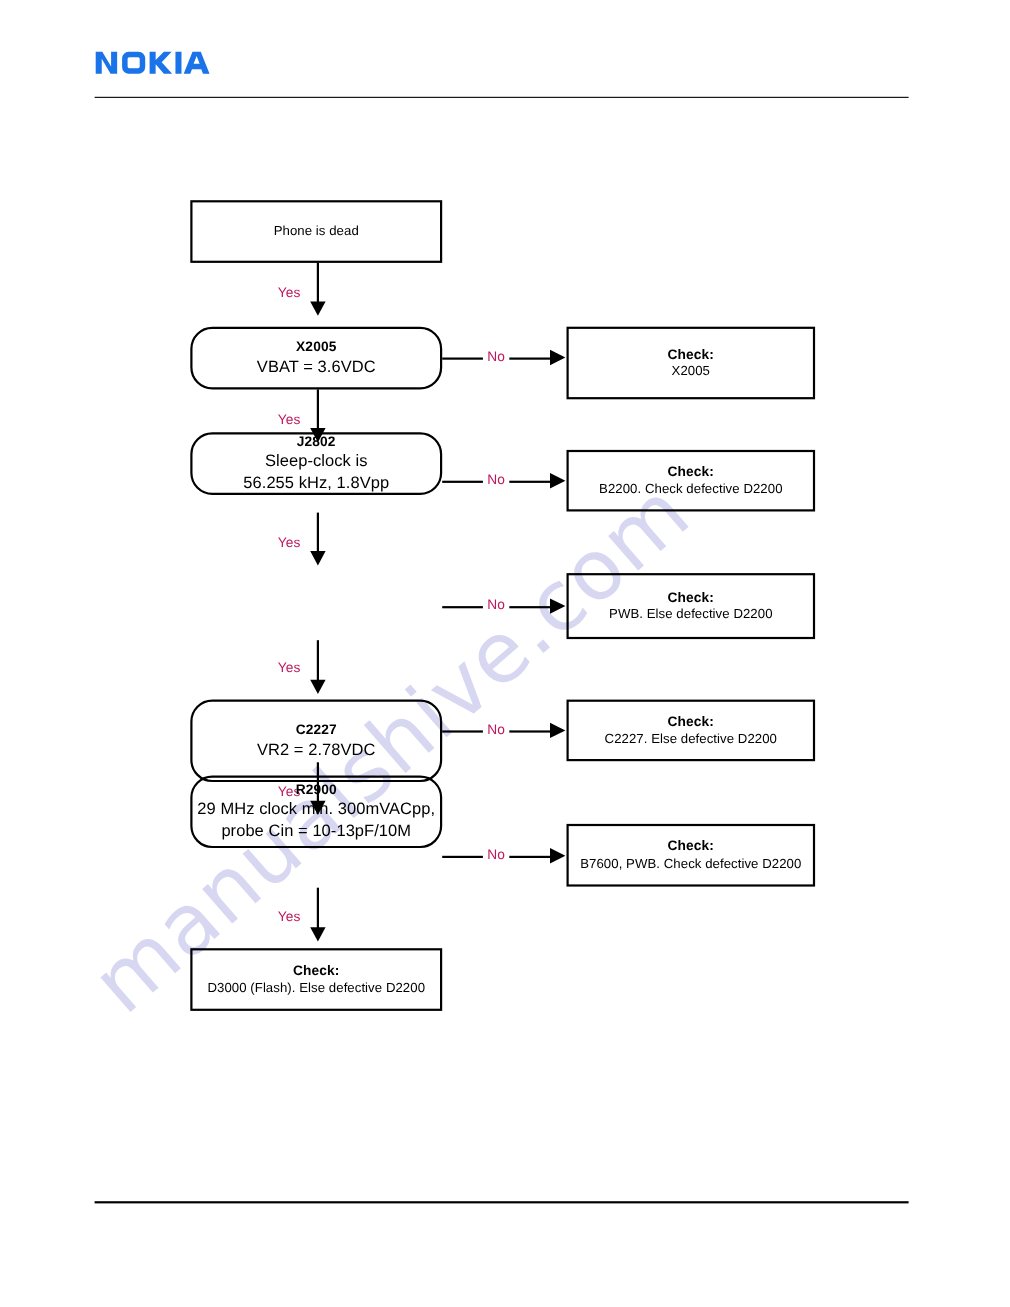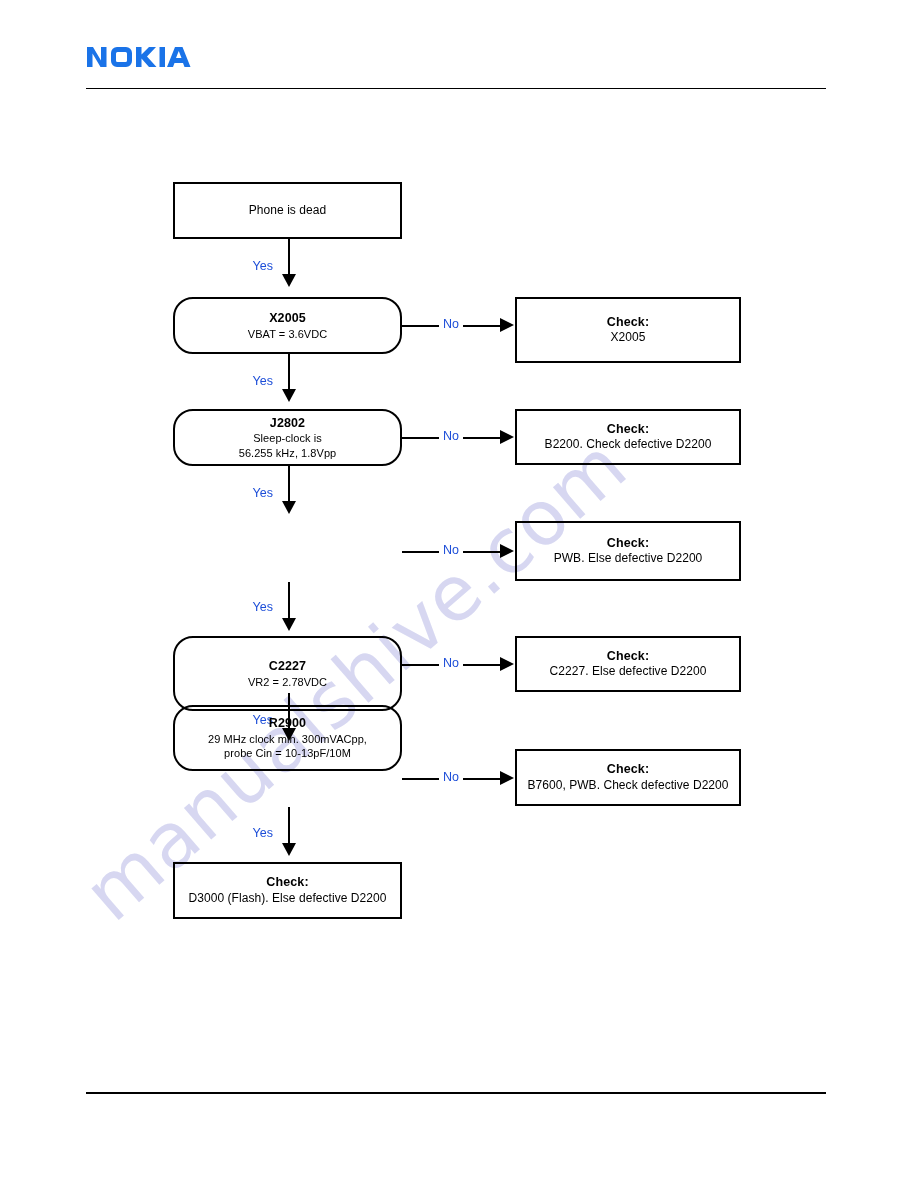--- a/index.html
+++ b/index.html
@@ -100,21 +100,21 @@
     line-height: 1.33;
   }
   .node.rounded { border-radius: 20px; }
 
   .node .nd-title {
     font-size: 12.5px;
     font-weight: bold;
     letter-spacing: 0.1px;
   }
   .node .nd-line {
-    font-size: 11px;
+    font-size: 15px;
     font-weight: normal;
     letter-spacing: 0.05px;
   }
   .node.plain .nd-line { font-size: 12px; }
 
   
   .vline {
     position: absolute;
     width: 0;
     border-left: 2.2px solid #000;
@@ -134,21 +134,21 @@
   .arrow-right {
     position: absolute;
     width: 0; height: 0;
     border-top: 7px solid transparent;
     border-bottom: 7px solid transparent;
     border-left: 14px solid #000;
   }
   .edge-label {
     position: absolute;
     font-size: 12.5px;
-    color: #1d4ed8;
+    color: #be185d;
     background: #fff;
     padding: 0 3px;
     white-space: nowrap;
   }
   .edge-label.no-lbl { background: #fff; padding: 0 4px; }
 </style>
 </head>
 <body>
 
 <div id="page">
@@ -197,21 +197,21 @@
     <div class="edge-label no-lbl" style="left:451px; top:317px; transform:translateX(-50%);">No</div>
     <div class="node plain" style="left:515px; top:297px; width:226px; height:66px;">
       <div class="nd-title">Check:</div>
       <div class="nd-line">X2005</div>
     </div>
 
     <div class="vline" style="left:288px; top:354px; height:43px;"></div>
     <div class="arrow-down" style="left:282px; top:389px;"></div>
     <div class="edge-label" style="left:276px; top:374px; transform:translateX(-100%);">Yes</div>
 
-    <div class="node rounded" style="left:173px; top:409px; width:229px; height:57px;">
+    <div class="node rounded" style="left:173px; top:393px; width:229px; height:57px;">
       <div class="nd-title">J2802</div>
       <div class="nd-line">Sleep-clock is</div>
       <div class="nd-line">56.255 kHz, 1.8Vpp</div>
     </div>
     <div class="hline" style="left:402px; top:437px; width:98px;"></div>
     <div class="arrow-right" style="left:500px; top:430px;"></div>
     <div class="edge-label no-lbl" style="left:451px; top:429px; transform:translateX(-50%);">No</div>
     <div class="node plain" style="left:515px; top:409px; width:226px; height:56px;">
       <div class="nd-title">Check:</div>
       <div class="nd-line">B2200. Check defective D2200</div>

